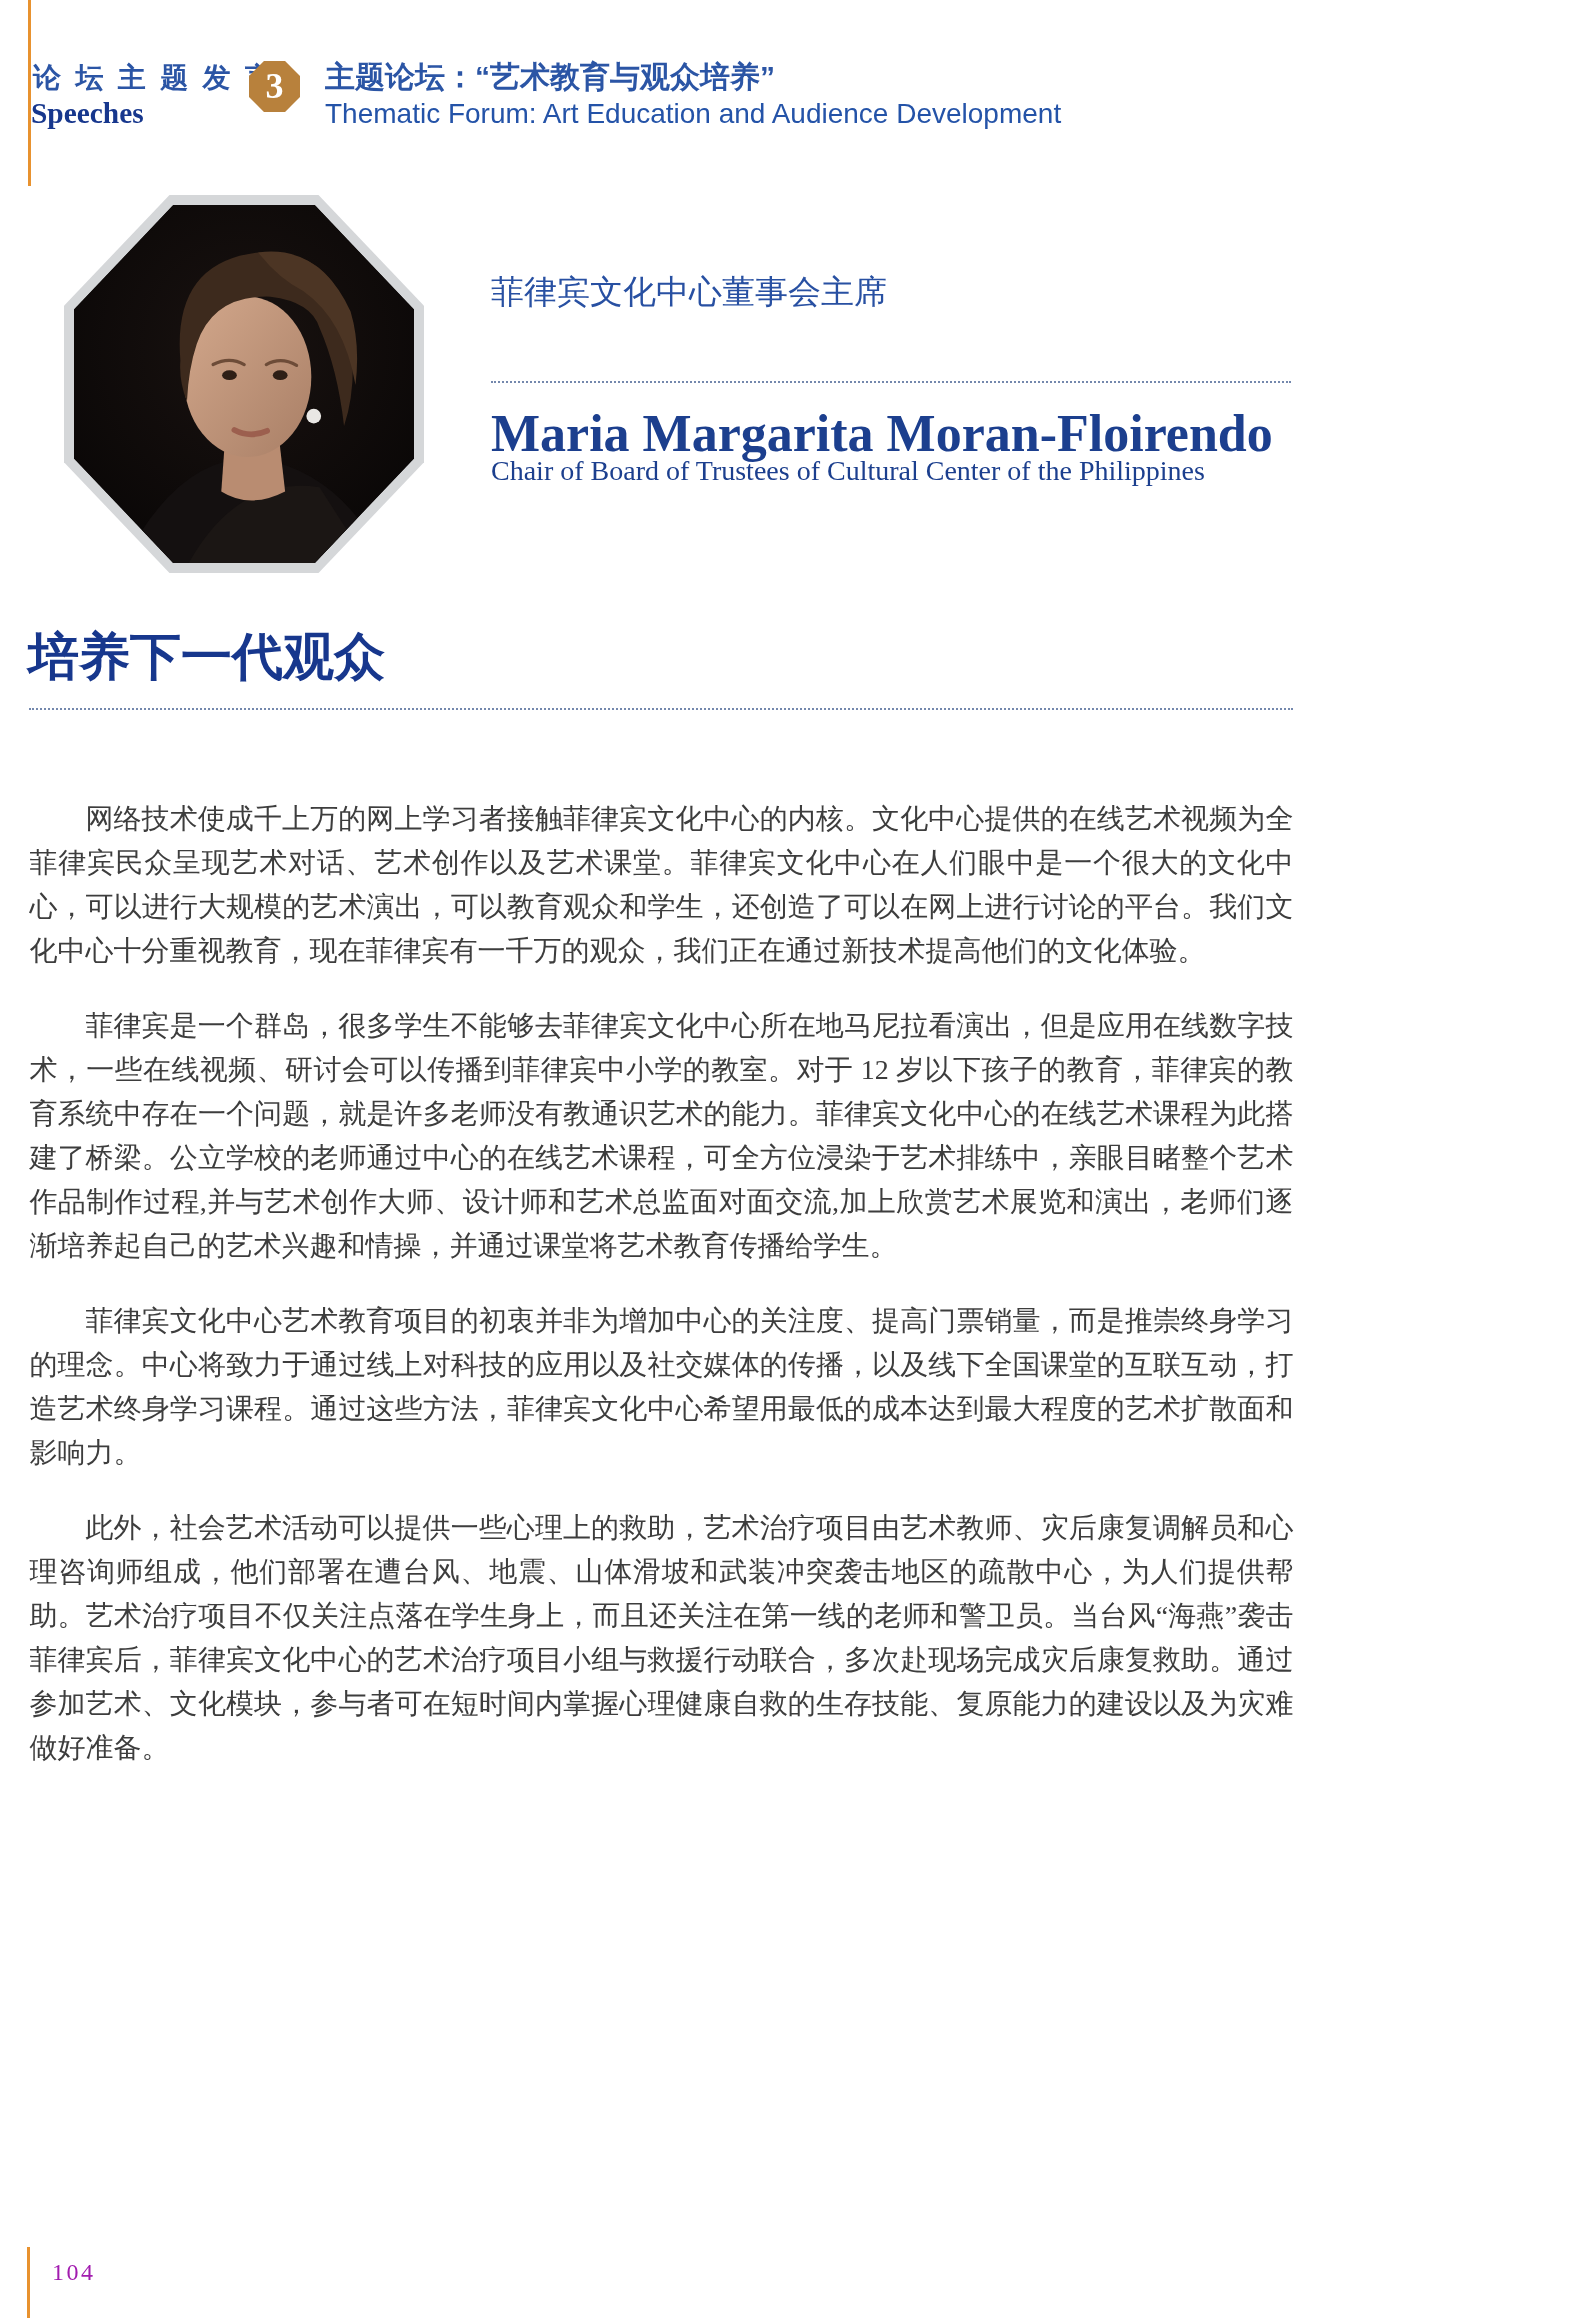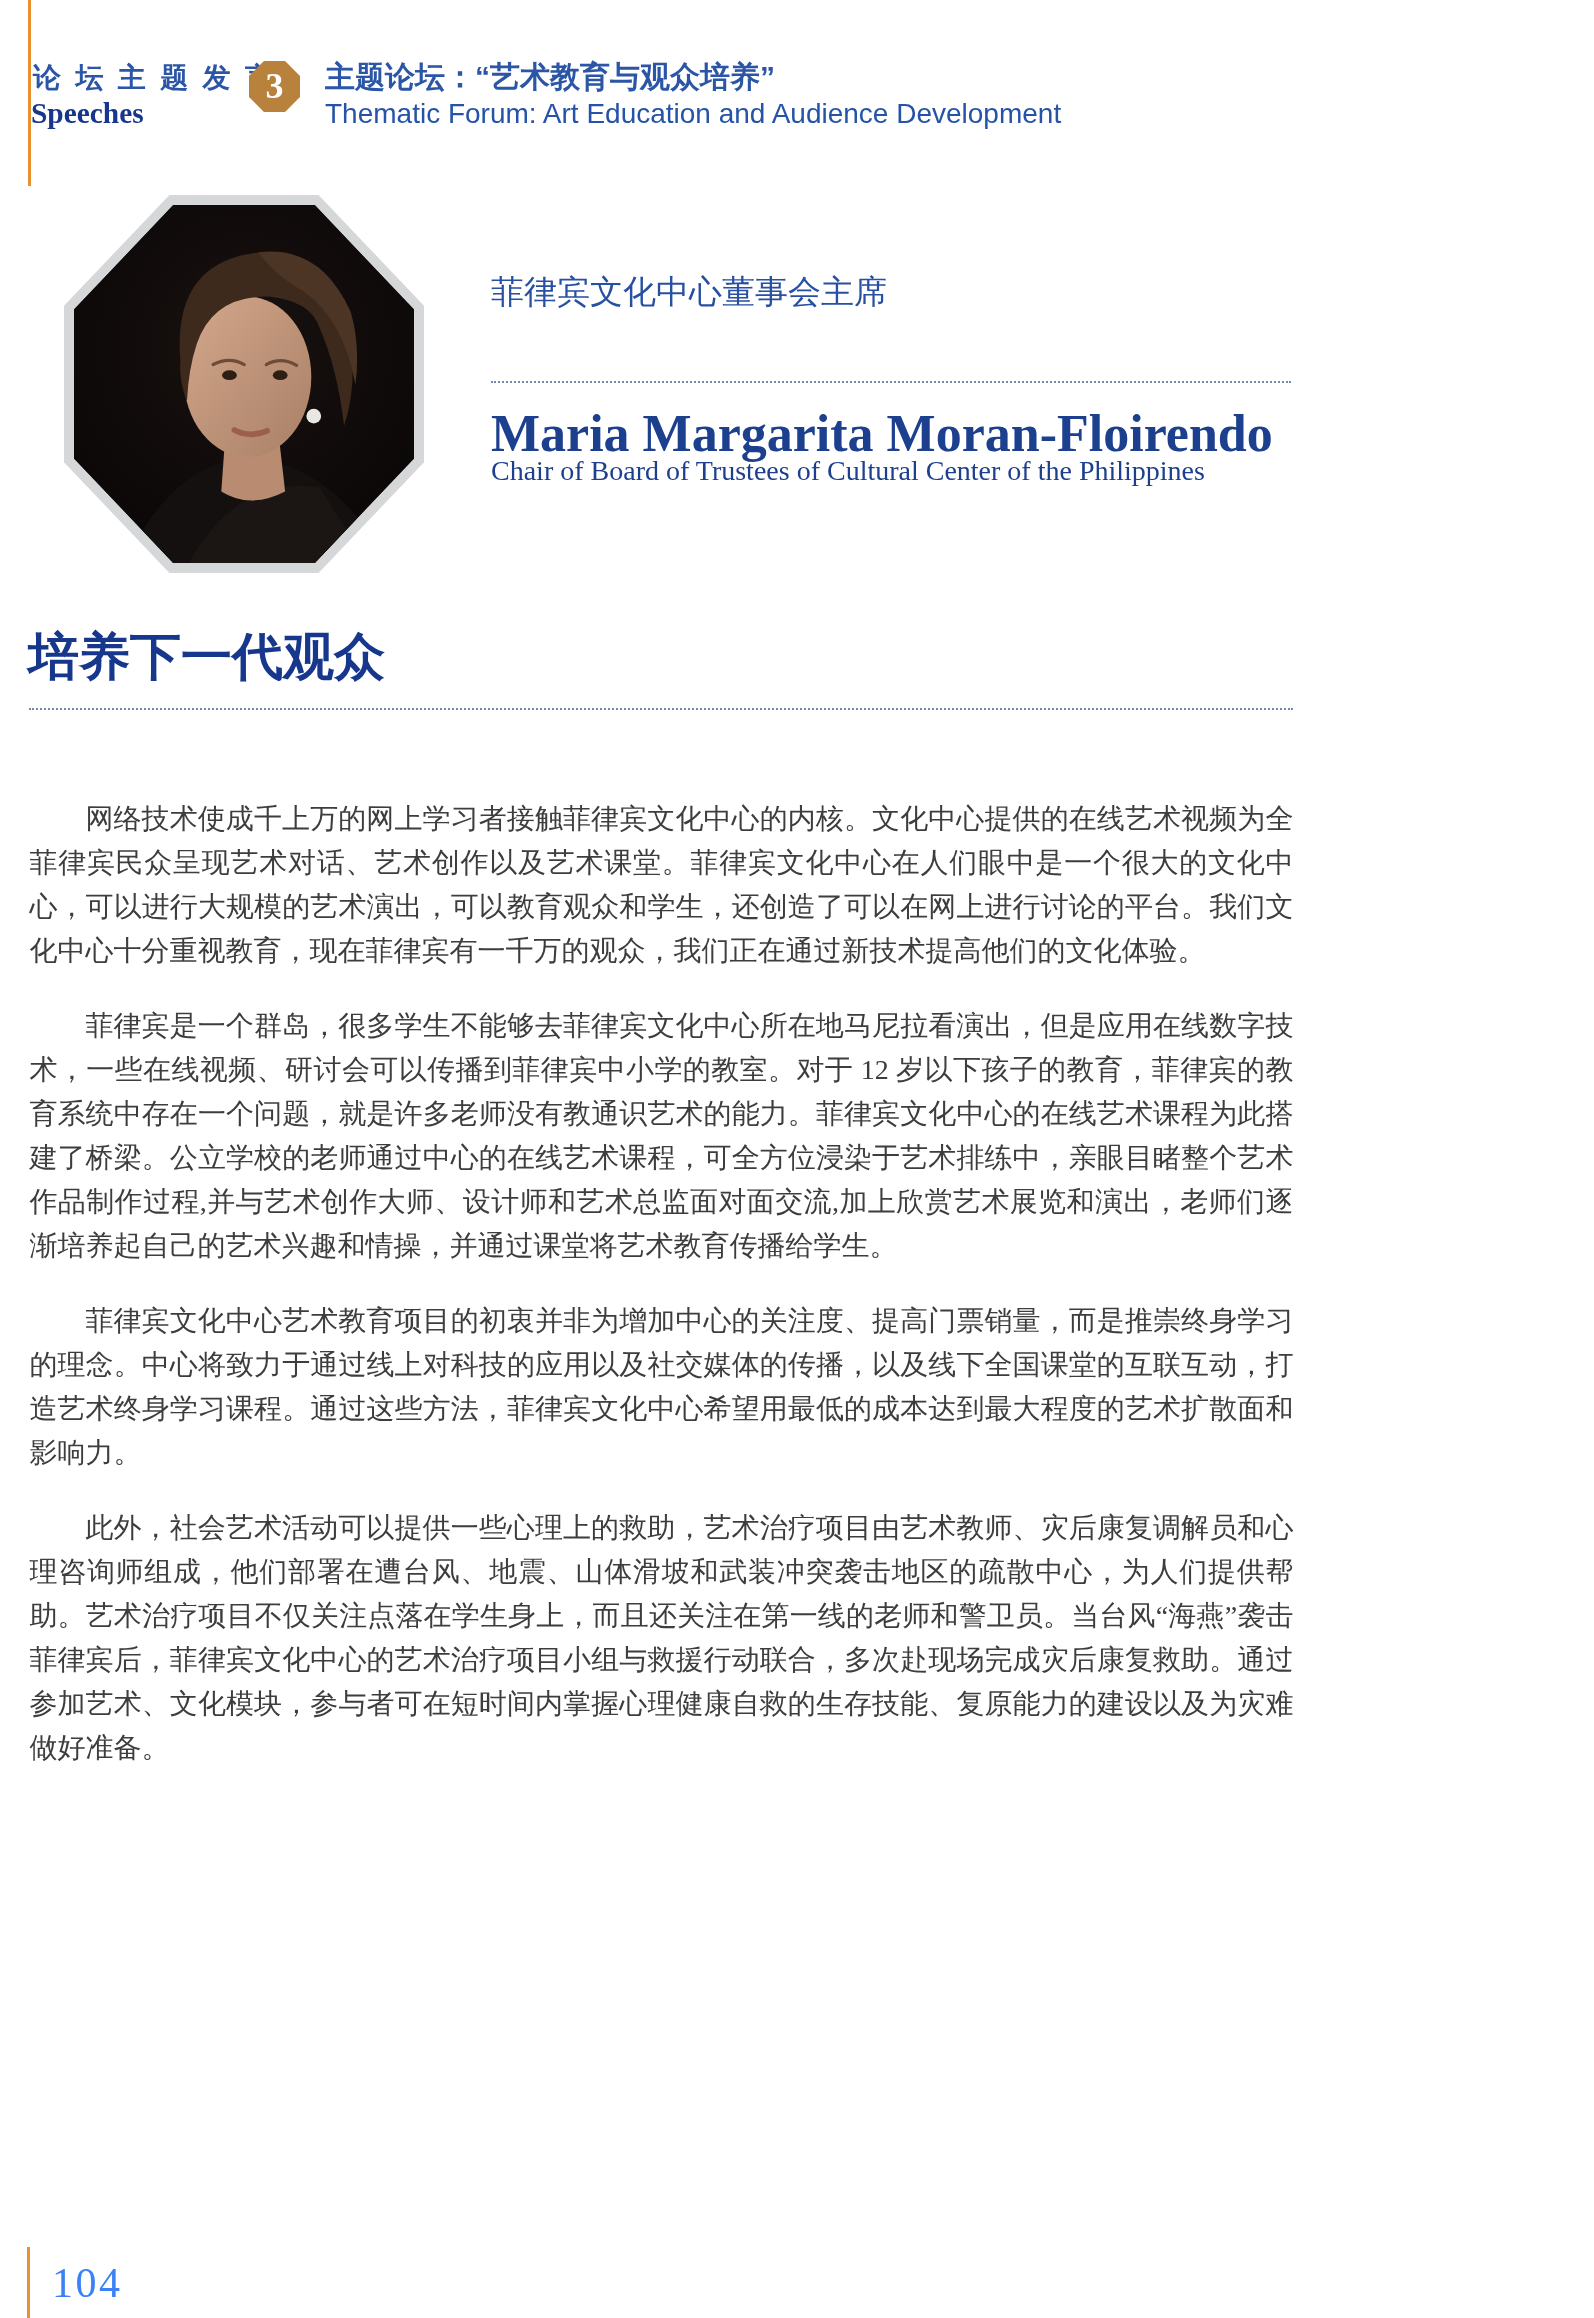--- a/index.html
+++ b/index.html
@@ -99,21 +99,21 @@
   .article-body p{
     margin:0 0 31px 0;text-indent:2em;
   }
   
   .footer-vline{
     position:absolute;left:27px;top:2247px;width:3.3px;height:72px;
     background:#E8922F;
   }
   .page-number{
     position:absolute;left:52px;top:2259px;
-    font-size:42px;color:#3b82f6;letter-spacing:2.5px;
+    font-size:24px;color:#a21caf;letter-spacing:2.5px;
   }
 </style>
 </head>
 <body>
 
 <div id="page">
 
   <div class="accent-vline"></div>
   <div class="section-title-cn">论 坛 主 题 发 言</div>
   <div class="section-title-en">Speeches</div>

